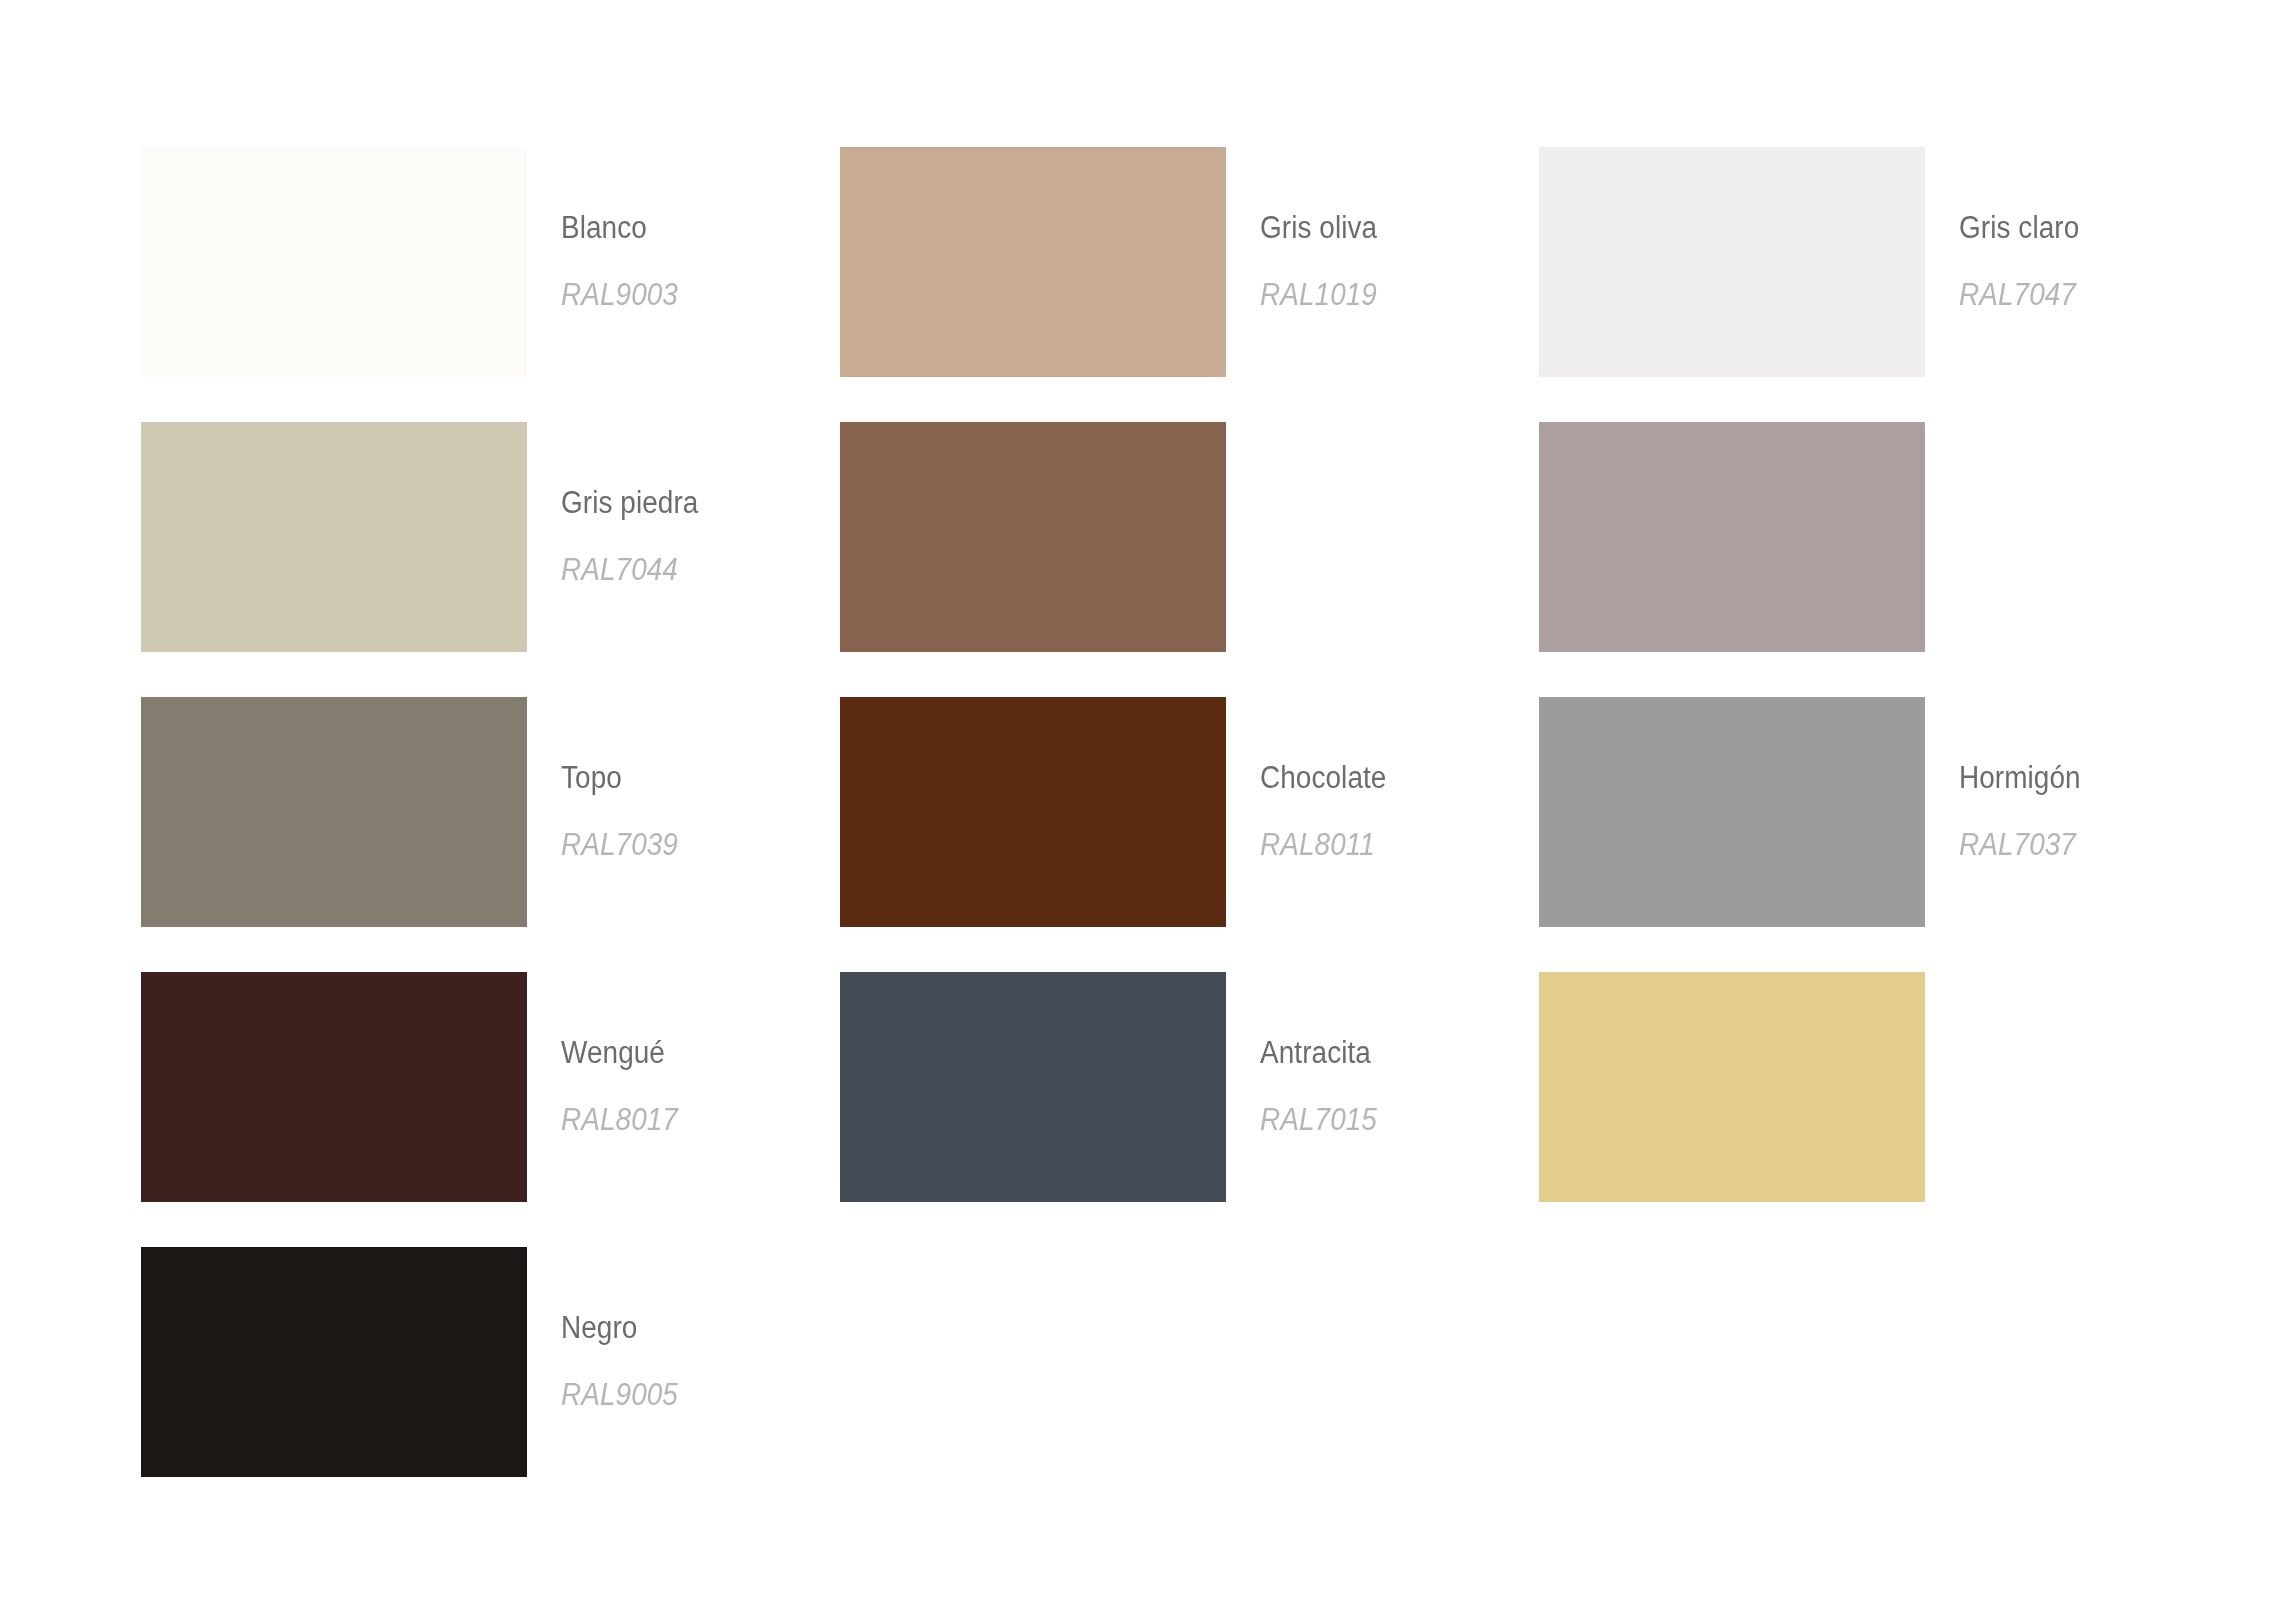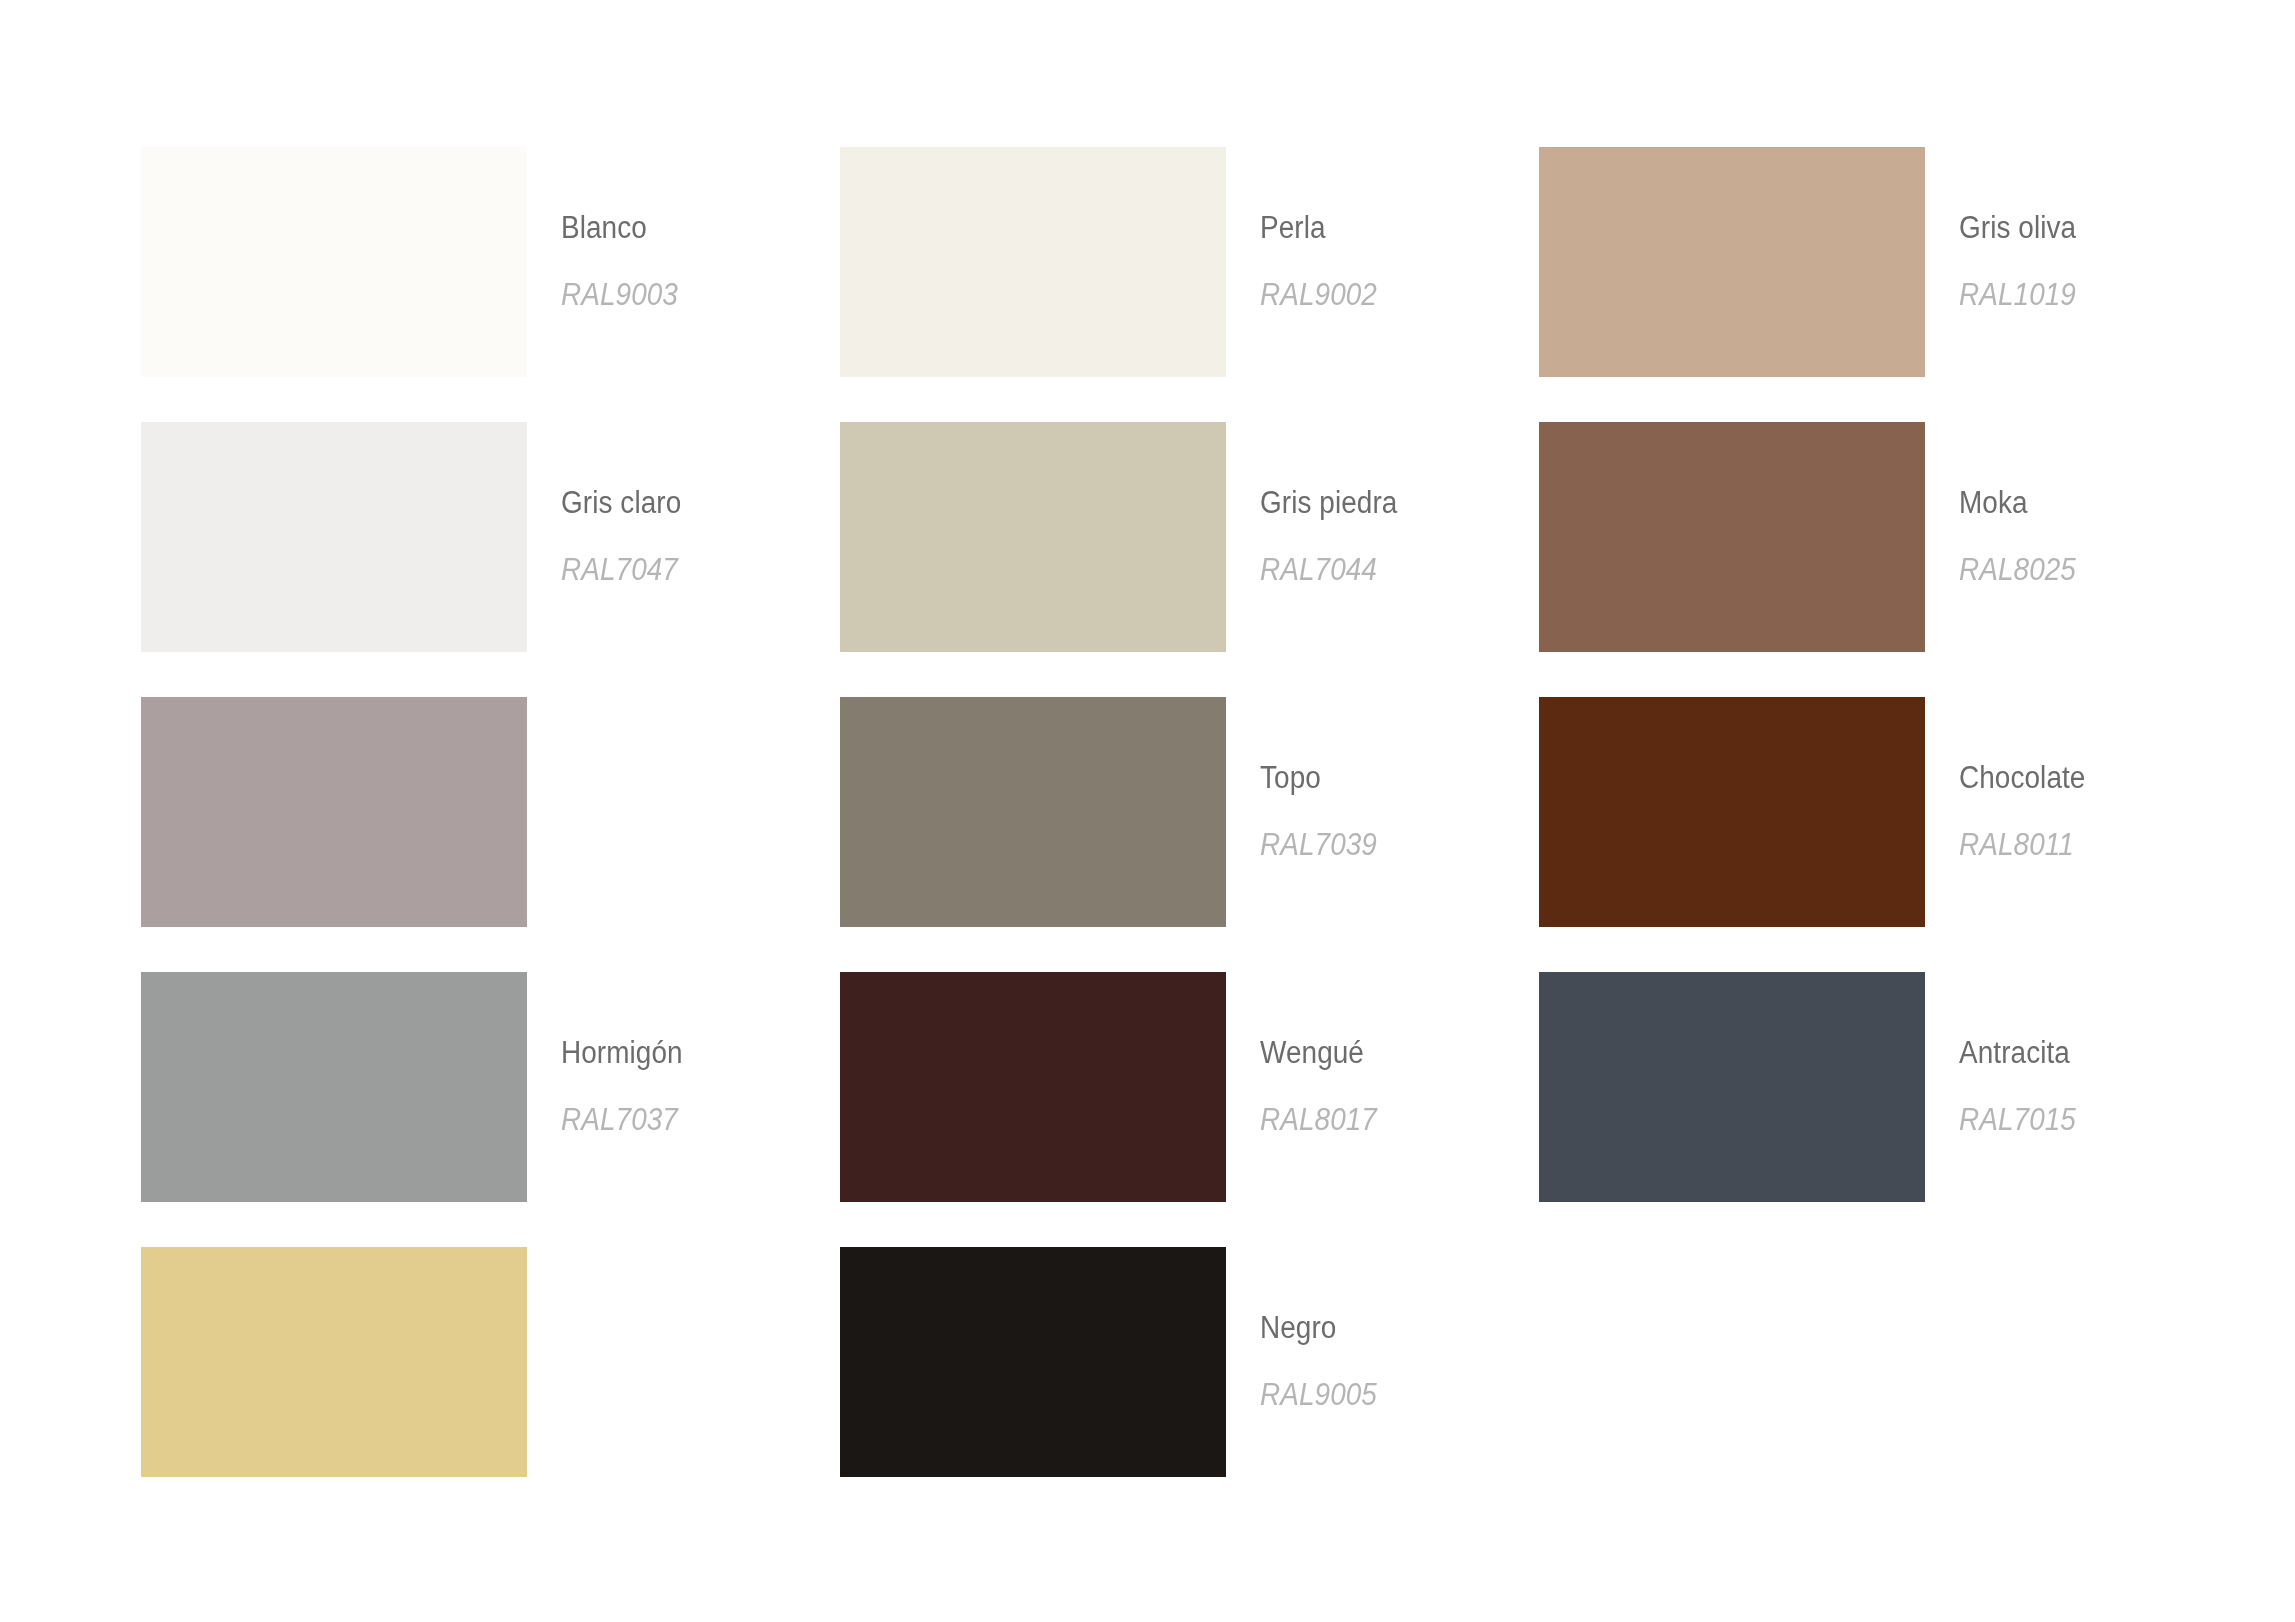--- a/index.html
+++ b/index.html
@@ -97,27 +97,20 @@
   <div class="swatch-grid">
 
     <div class="swatch-cell">
       <div class="swatch-chip" style="background-color:#fdfbf7;"></div>
       <div class="swatch-caption">
         <div class="swatch-name">Blanco</div>
         <div class="swatch-code">RAL9003</div>
       </div>
     </div>
 
-    <div class="swatch-cell">
-      <div class="swatch-chip" style="background-color:#f3f0e8;"></div>
-      <div class="swatch-caption">
-        <div class="swatch-name">Perla</div>
-        <div class="swatch-code">RAL9002</div>
-      </div>
-    </div>
 
     <div class="swatch-cell">
       <div class="swatch-chip" style="background-color:#c7ac93;"></div>
       <div class="swatch-caption">
         <div class="swatch-name">Gris oliva</div>
         <div class="swatch-code">RAL1019</div>
       </div>
     </div>
 
     <div class="swatch-cell">
@@ -131,24 +124,20 @@
     <div class="swatch-cell">
       <div class="swatch-chip" style="background-color:#cfc9b3;"></div>
       <div class="swatch-caption">
         <div class="swatch-name">Gris piedra</div>
         <div class="swatch-code">RAL7044</div>
       </div>
     </div>
 
     <div class="swatch-cell">
       <div class="swatch-chip" style="background-color:#87624e;"></div>
-      <div class="swatch-caption">
-        <div class="swatch-name">Moka</div>
-        <div class="swatch-code">RAL8025</div>
-      </div>
     </div>
 
     <div class="swatch-cell">
       <div class="swatch-chip" style="background-color:#aba09f;"></div>
     </div>
 
     <div class="swatch-cell">
       <div class="swatch-chip" style="background-color:#847c6f;"></div>
       <div class="swatch-caption">
         <div class="swatch-name">Topo</div>

